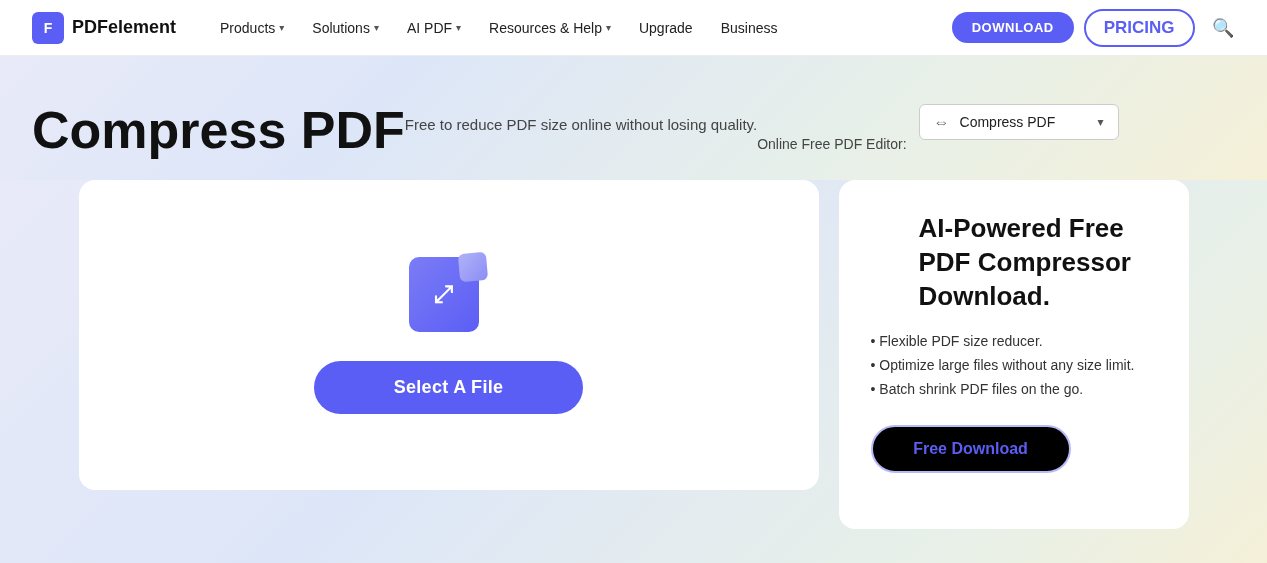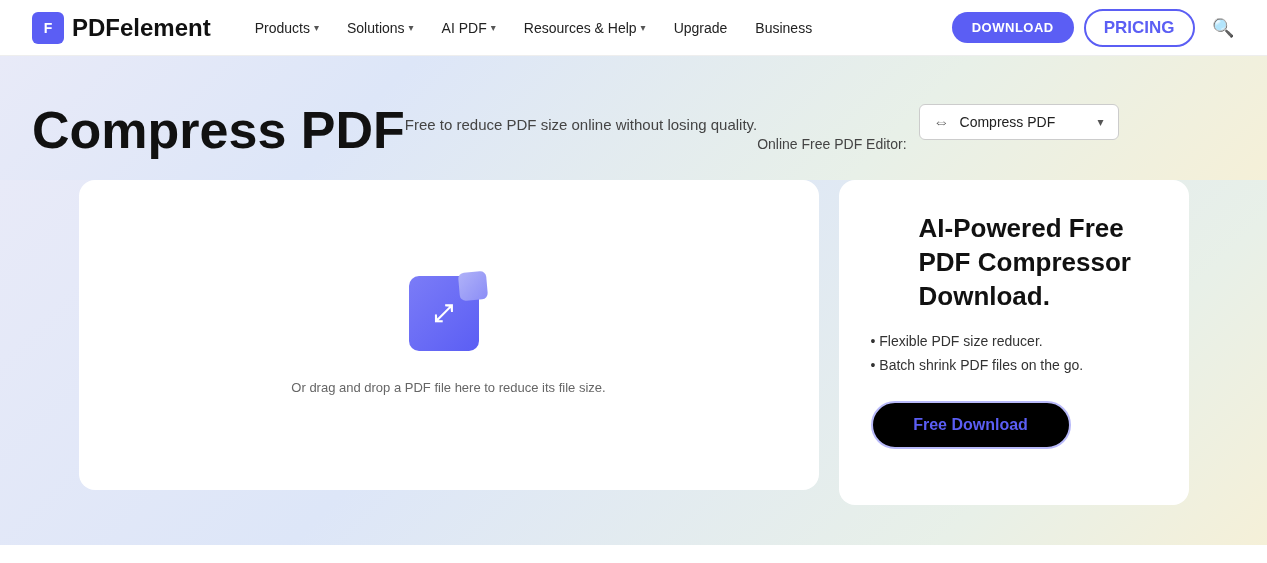--- a/index.html
+++ b/index.html
@@ -10,21 +10,21 @@
       display: flex; align-items: center; height: 56px;
       padding: 0 32px; background: #fff;
       border-bottom: 1px solid #eee; position: relative; z-index: 10;
     }
     .logo-area { display: flex; align-items: center; gap: 8px; margin-right: 32px; }
     .logo-icon {
       width: 32px; height: 32px; background: #5b5ef4; border-radius: 6px;
       display: flex; align-items: center; justify-content: center;
       color: #fff; font-weight: bold; font-size: 14px;
     }
-    .logo-text { font-size: 24px; font-weight: 700; color: #111; }
+    .logo-text { font-size: 18px; font-weight: 700; color: #111; }
     .nav-links { display: flex; align-items: center; gap: 4px; flex: 1; }
     .nav-item {
       display: flex; align-items: center; gap: 4px;
       padding: 6px 12px; font-size: 14px; color: #222; cursor: pointer;
       border-radius: 4px; white-space: nowrap;
     }
     .chevron { font-size: 10px; color: #555; }
     .nav-actions { display: flex; align-items: center; gap: 10px; }
     .btn-download {
       background: #5b5ef4; color: #fff; border: none; border-radius: 20px;
@@ -165,26 +165,27 @@
 </div>
 
 <div class="main-content">
 
   <div class="upload-panel">
     <div class="pdf-icon-area">
       <div class="pdf-icon-box">
         <span class="compress-arrows">⤢</span>
       </div>
     </div>
-    <p class="drag-drop-text">Or drag and drop a PDF file here to reduce its file size.</p>
+    <button class="select-file-btn">Select A File</button>
   </div>
 
   <div class="promo-panel">
     <h2 class="promo-title">AI-Powered Free PDF Compressor Download.</h2>
     <ul class="promo-bullets">
       <li>• Flexible PDF size reducer.</li>
+      <li>• Optimize large files without any size limit.</li>
       <li>• Batch shrink PDF files on the go.</li>
     </ul>
     <button class="btn-free-download">Free Download</button>
 
   </div>
 
 </div>
 
 </body></html>

